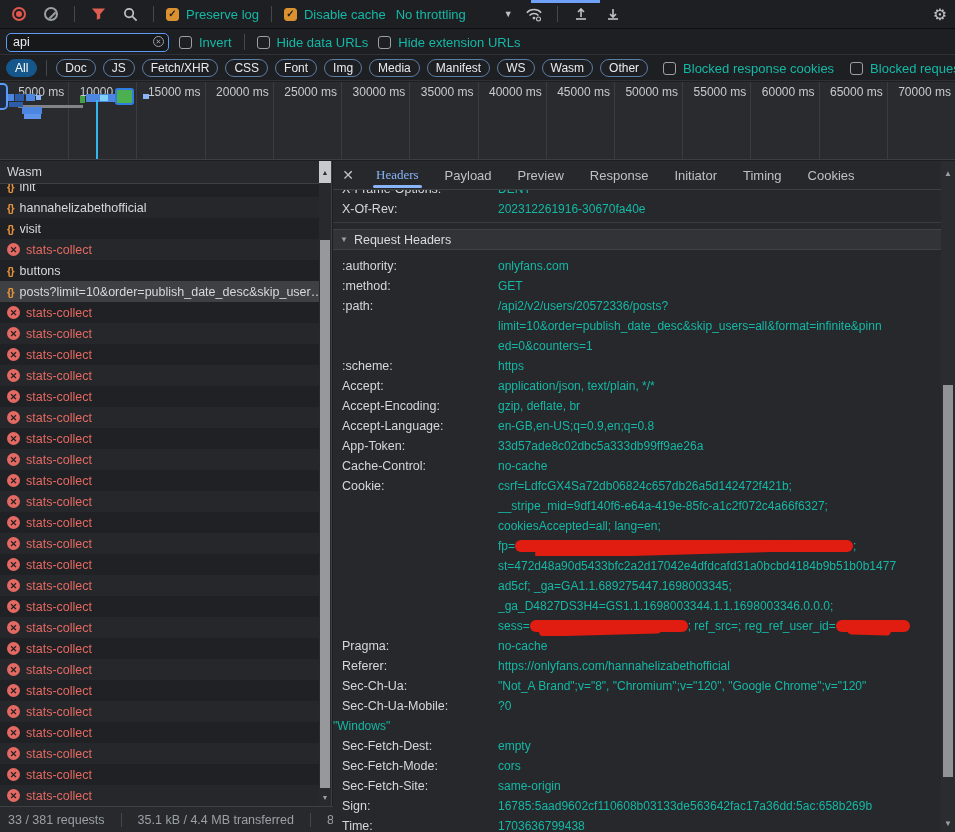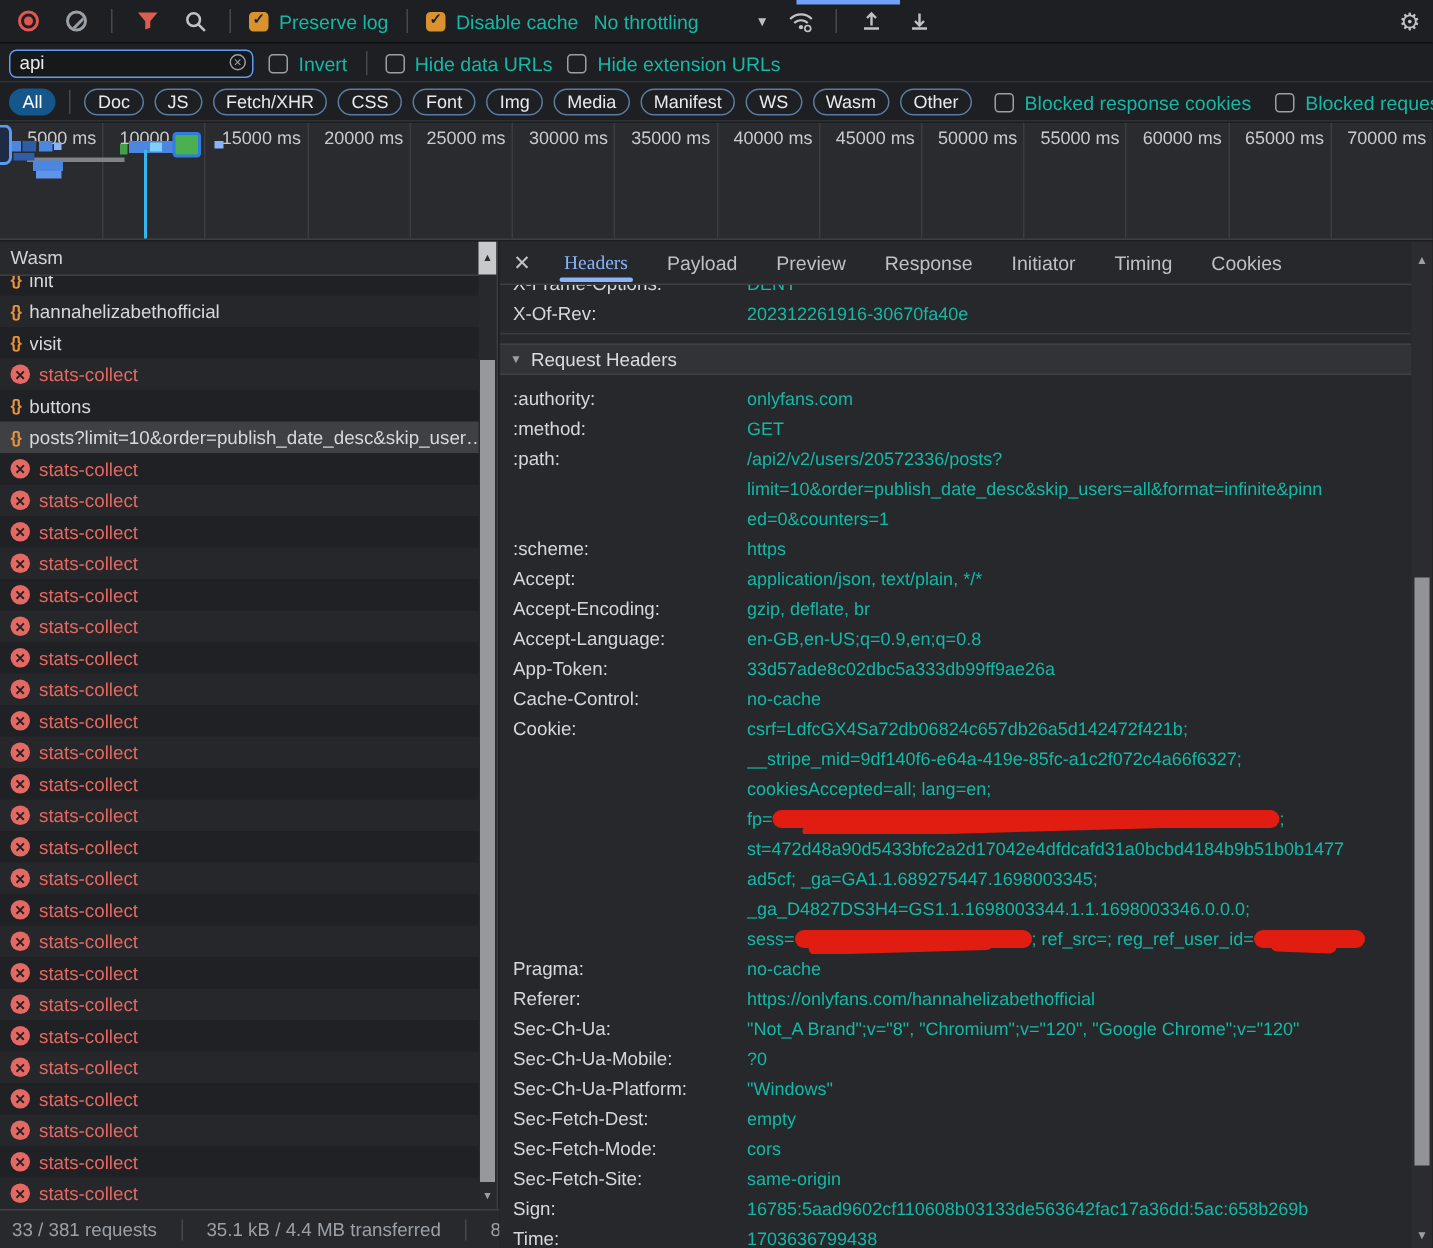--- a/index.html
+++ b/index.html
@@ -505,21 +505,20 @@
               <div class="vline">"Not_A Brand";v="8", "Chromium";v="120", "Google Chrome";v="120"</div>
             </div>
           </div>
           <div class="kv">
             <div class="k">Sec-Ch-Ua-Mobile:</div>
             <div class="v">
               <div class="vline">?0</div>
             </div>
           </div>
           <div class="kv">
-            <div class="k">Sec-Ch-Ua-Platform:</div>
             <div class="v">
               <div class="vline">"Windows"</div>
             </div>
           </div>
           <div class="kv">
             <div class="k">Sec-Fetch-Dest:</div>
             <div class="v">
               <div class="vline">empty</div>
             </div>
           </div>

